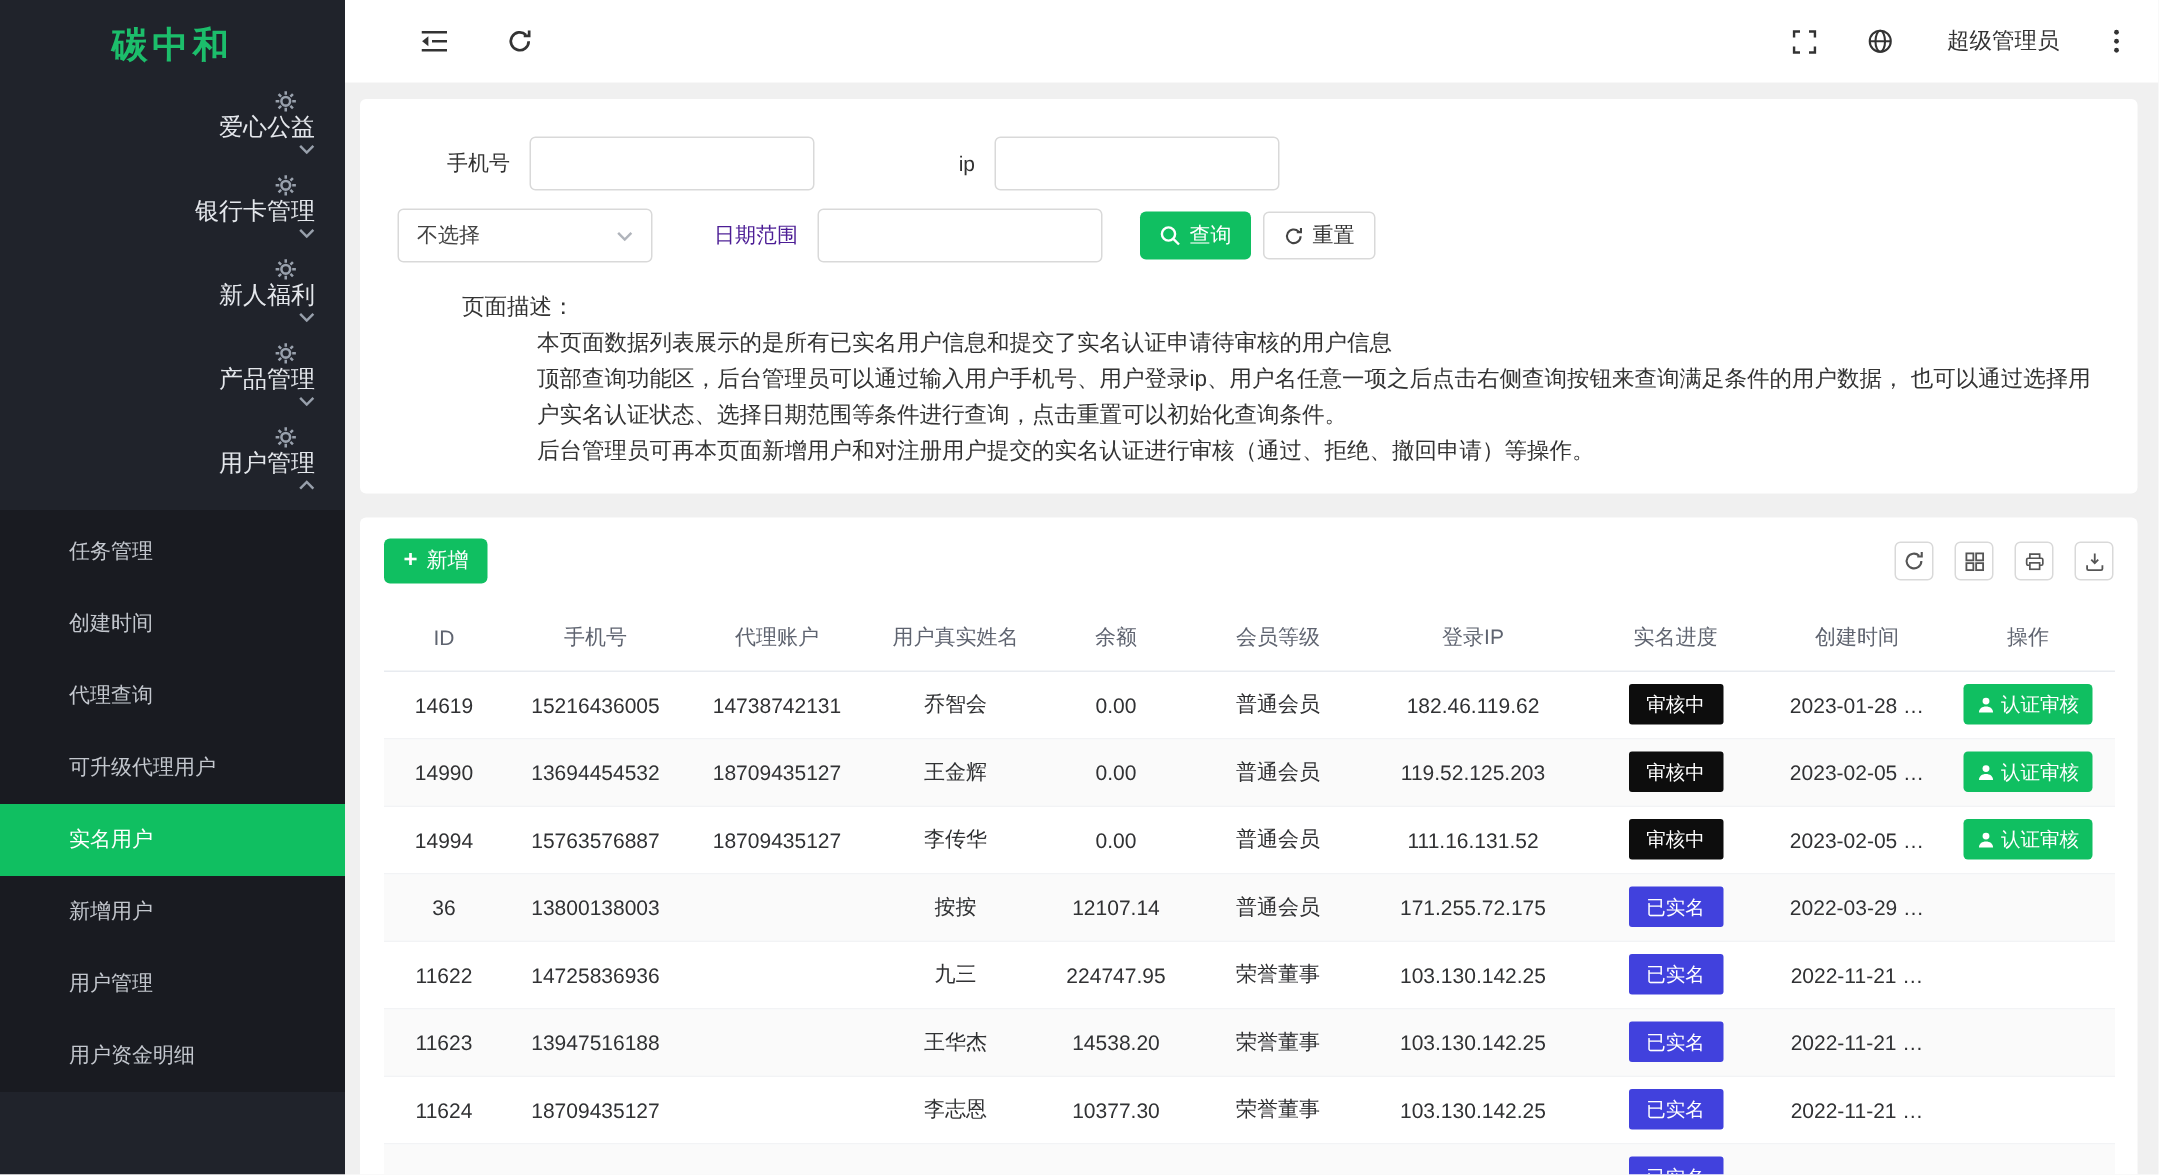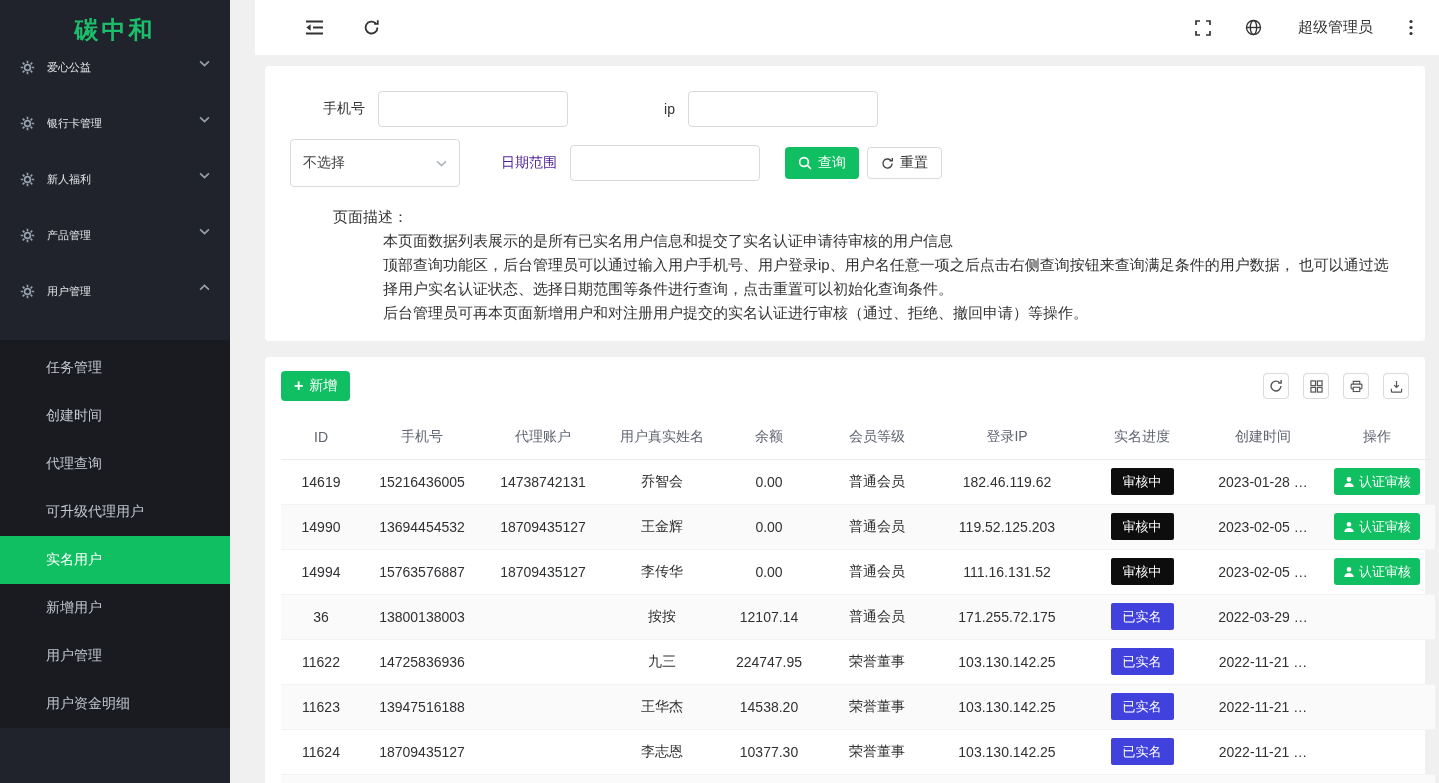--- a/index.html
+++ b/index.html
@@ -10,28 +10,28 @@
     --submenu-bg:#191b21;
     --logo-green:#1cbe6b;
   }
   *{box-sizing:border-box;}
   html,body{margin:0;padding:0;}
   body{
     width:1439px;height:783px;overflow:hidden;
     font-family:"Liberation Sans","DejaVu Sans",sans-serif;
     background:#f0f0f0;color:#333;font-size:14px;
   }
-  .app{display:flex;width:100%;height:100%;gap:25px;}
+  .app{display:flex;width:100%;height:100%;}
 
   
   .sidebar{width:230px;flex-shrink:0;background:var(--sidebar-bg);display:flex;flex-direction:column;overflow:hidden;}
   .logo{height:60px;display:flex;align-items:center;justify-content:center;
         color:var(--logo-green);font-size:24px;font-weight:bold;letter-spacing:3px;}
-  .menu-group{height:56px;display:flex;align-items:flex-start;padding:0 20px;
-        color:#e4e7ec;font-size:11px;cursor:pointer;}
+  .menu-group{height:56px;display:flex;align-items:flex-end;padding:0 20px;
+        color:#e4e7ec;font-size:16px;cursor:pointer;flex-direction:column;}
   .menu-group .micon{display:flex;margin-right:12px;}
   .menu-group .chev{margin-left:auto;display:flex;}
   .chev.up svg{transform:rotate(180deg);}
   .submenu{background:var(--submenu-bg);padding:4px 0 0;}
   .sub-item{height:48px;display:flex;align-items:center;padding-left:46px;
         color:#c3c7ce;font-size:14px;cursor:pointer;}
   .sub-item.active{background:var(--green);color:#fff;}
 
   
   .main{flex:1;display:flex;flex-direction:column;min-width:0;}
@@ -46,21 +46,21 @@
   .card{background:#fff;border-radius:4px;}
 
   
   .search-card{padding:25px 15px 16px 15px;}
   .filter-row{display:flex;align-items:center;}
   .fgroup{display:flex;align-items:center;width:300px;margin-right:10px;}
   .fgroup label{width:98px;text-align:right;padding-right:13px;font-size:14px;color:#333;}
   .fgroup input{width:190px;height:36px;border:1px solid #d9d9d9;border-radius:4px;
         padding:0 10px;font-size:14px;outline:none;color:#333;}
   .row2{margin-top:12px;}
-  .select-box{width:170px;height:48px;border:1px solid #d9d9d9;border-radius:4px;margin-left:10px;
+  .select-box{width:170px;height:36px;border:1px solid #d9d9d9;border-radius:4px;margin-left:10px;
         display:flex;align-items:center;justify-content:space-between;padding:0 12px;
         color:#424242;cursor:pointer;background:#fff;}
   .date-label{width:110px;text-align:right;padding-right:13px;color:#4c1d95;}
   .date-input{width:190px;height:36px;border:1px solid #d9d9d9;border-radius:4px;
         padding:0 10px;font-size:14px;outline:none;}
   .btn{height:32px;border-radius:4px;display:inline-flex;align-items:center;gap:6px;
         font-size:14px;padding:0 13px;border:none;cursor:pointer;font-family:inherit;}
   .btn-green{background:var(--green);color:#fff;}
   .btn-ghost{background:#fff;border:1px solid #d9d9d9;color:#333;}
   .search-btn{margin-left:25px;}

